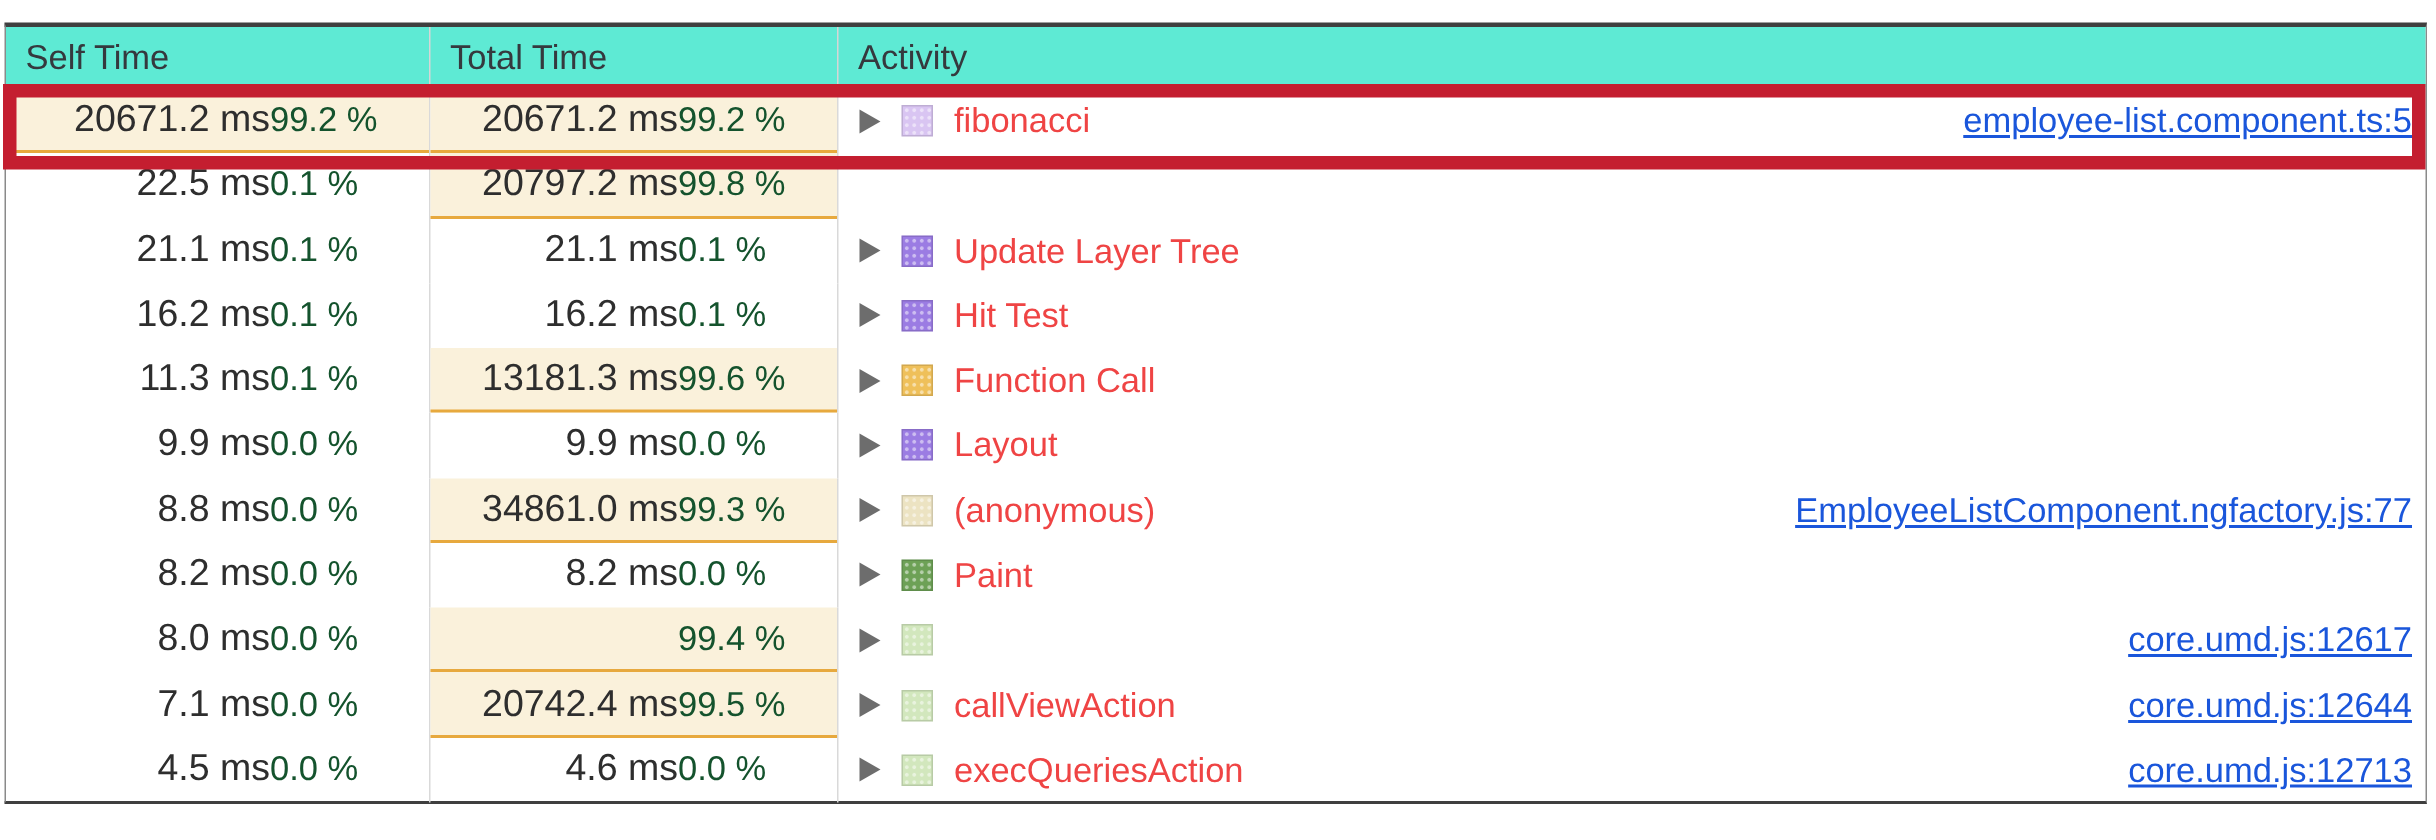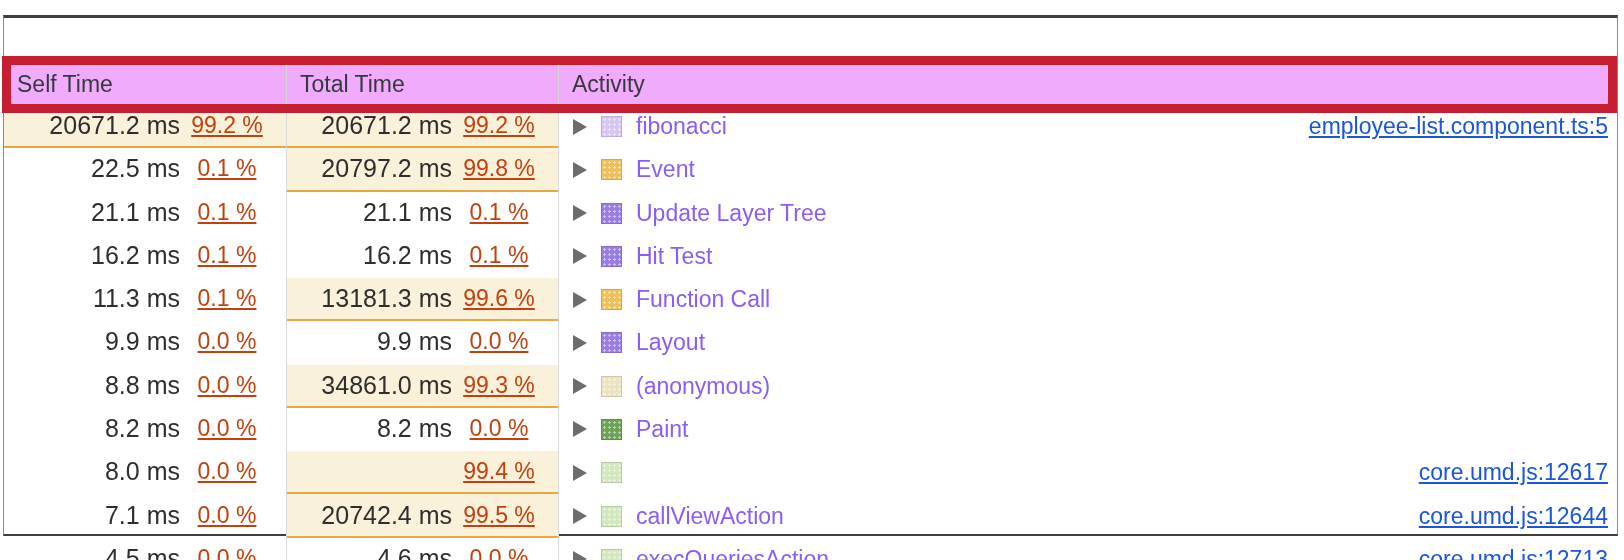--- a/index.html
+++ b/index.html
@@ -1,41 +1,41 @@
 <!DOCTYPE html>
 <html style="--hl-bg: #faf1db; --hl-border: #e7a93e; --ann-red: #c41e30; --link-blue: #1a56db;"><head>
 <meta charset="utf-8">
 <style>
   html,body{margin:0;padding:0;background:#ffffff;width:1624px;height:560px;overflow:hidden;
     font-family:"Liberation Sans","DejaVu Sans",sans-serif;}
   .tablewrap{position:absolute;left:3px;top:15px;width:1615px;height:521px;box-sizing:border-box;
     border-top:3px solid #3f3f3f;border-bottom:2px solid #3f3f3f;
     border-left:1px solid #8a8a8a;border-right:1px solid #8a8a8a;background:#fff;}
-  .hdr{display:flex;height:41px;background:#f0abfc;border-bottom:1px solid #e0e0e0;box-sizing:border-box;margin-top:46px;}
+  .hdr{display:flex;height:41px;background:#5eead4;border-bottom:1px solid #e0e0e0;box-sizing:border-box;}
   .hcell{box-sizing:border-box;display:flex;align-items:center;padding-left:13px;
     font-size:23px;color:#35393e;border-right:1px solid #d6d6d6;}
   .c1{width:283px;flex:none;}
   .c2{width:272px;flex:none;}
   .c3{flex:1;border-right:none !important;}
   .tbody{display:flex;flex-direction:column;height:476px;}
   .row{display:flex;flex:1;min-height:0;}
   .cell{box-sizing:border-box;border-right:1px solid #d9d9d9;}
   .fill{height:100%;box-sizing:border-box;display:flex;align-items:center;
     justify-content:flex-end;padding:0 12px 0 6px;border-bottom:2px solid transparent;}
   .fill.hl{background:var(--hl-bg);border-bottom-color:var(--hl-border);}
   .ms{flex:1;text-align:right;font-size:25px;color:#2e2e2e;white-space:nowrap;}
-  .pct{width:94px;text-align:center;font-size:23px;color:#c2410c;white-space:nowrap;text-decoration:underline;}
+  .pct{width:94px;text-align:left;font-size:23px;color:#14532d;white-space:nowrap;}
   .acell{display:flex;align-items:center;padding-left:14px;}
   .tri{width:0;height:0;border-left:14px solid #6d6d6d;border-top:8px solid transparent;
     border-bottom:8px solid transparent;margin-right:14px;flex:none;}
   .swatch{width:21px;height:21px;flex:none;margin-right:14px;box-sizing:border-box;
     border:1px solid rgba(0,0,0,0.12);
     background-image:radial-gradient(rgba(255,255,255,0.5) 1.1px, transparent 1.4px);
     background-size:5px 5px;}
-  .alabel{font-size:23px;color:#8b5cf6;white-space:nowrap;}
+  .alabel{font-size:23px;color:#ef4444;white-space:nowrap;}
   .srclink{margin-left:auto;padding-right:9px;font-size:23px;color:var(--link-blue);
     text-decoration:underline;white-space:nowrap;cursor:pointer;}
   .annotation{position:absolute;left:-2px;top:38px;width:1615px;height:57px;box-sizing:border-box;
     border:9px solid var(--ann-red);pointer-events:none;z-index:6;}
 </style>
 </head>
 <body>
 
 <div class="tablewrap">
 
@@ -78,26 +78,20 @@
         <span class="ms">22.5 ms</span>
         <span class="pct">0.1 %</span>
       </div>
     </div>
     <div class="cell c2">
       <div class="fill hl">
         <span class="ms">20797.2 ms</span>
         <span class="pct">99.8 %</span>
       </div>
     </div>
-    <div class="cell c3 acell">
-      <span class="tri"></span>
-      <span class="swatch" style="background-color: rgb(239, 192, 90);"></span>
-      <span class="alabel">Event</span>
-
-    </div>
   </div>
       <div class="row">
     <div class="cell c1">
       <div class="fill">
         <span class="ms">21.1 ms</span>
         <span class="pct">0.1 %</span>
       </div>
     </div>
     <div class="cell c2">
       <div class="fill">
@@ -182,20 +176,21 @@
     <div class="cell c2">
       <div class="fill hl">
         <span class="ms">34861.0 ms</span>
         <span class="pct">99.3 %</span>
       </div>
     </div>
     <div class="cell c3 acell">
       <span class="tri"></span>
       <span class="swatch" style="background-color: rgb(236, 227, 194);"></span>
       <span class="alabel">(anonymous)</span>
+      <span class="srclink">EmployeeListComponent.ngfactory.js:77</span>
     </div>
   </div>
       <div class="row">
     <div class="cell c1">
       <div class="fill">
         <span class="ms">8.2 ms</span>
         <span class="pct">0.0 %</span>
       </div>
     </div>
     <div class="cell c2">

